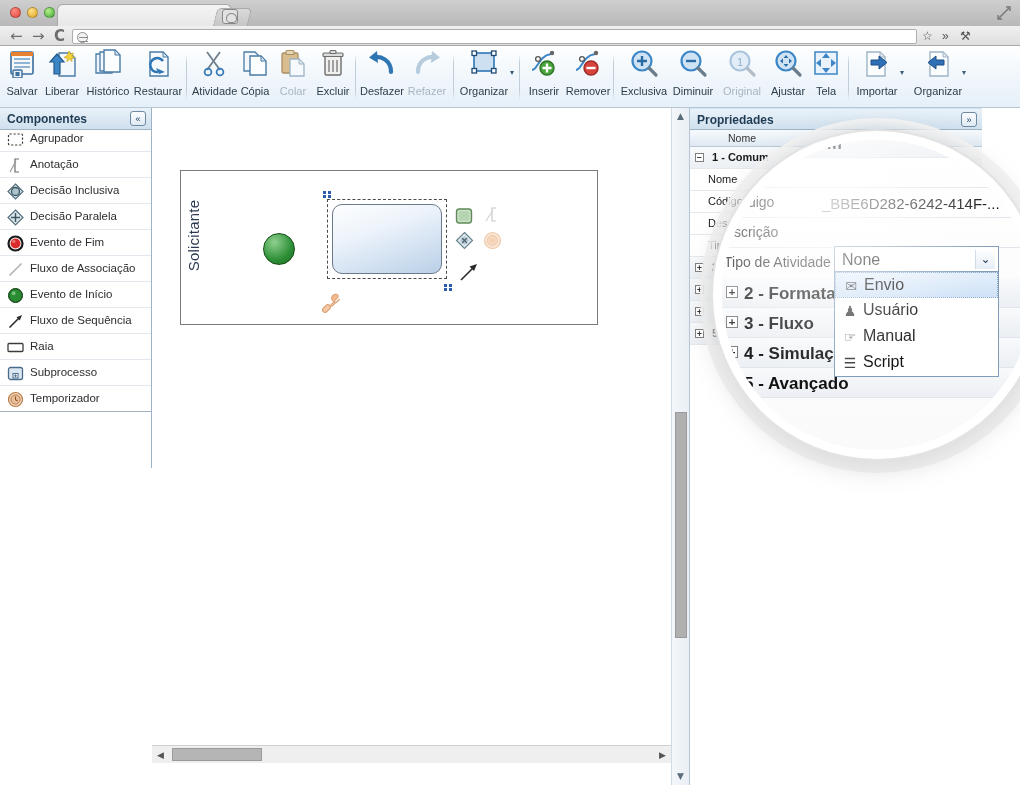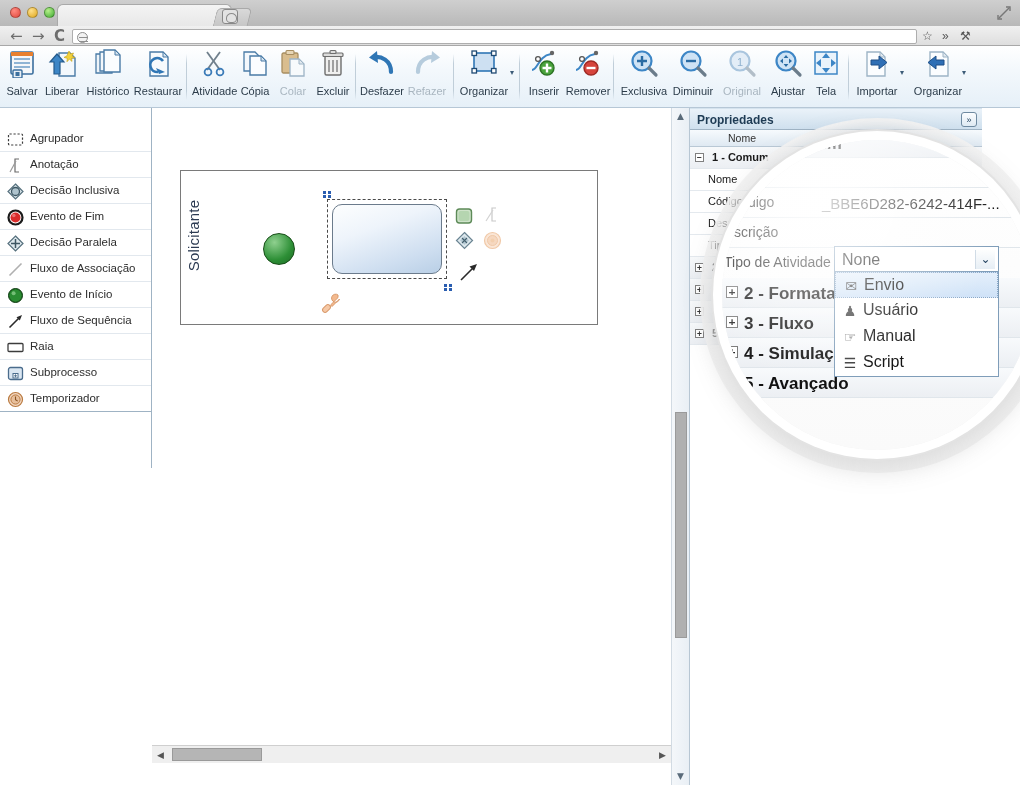--- a/index.html
+++ b/index.html
@@ -451,20 +451,24 @@
         <path d="M20 4 v5 h5z" fill="#e2e9ef" stroke="#9db4c6" stroke-width="1"></path>
         <path d="M21 17 v-5 h-8 v-4 l-8 6.5 8 6.5 v-4z" fill="#2f6fb5" stroke="#1e4f87" stroke-width="1"></path>
       </svg>
     </span>
     <span class="lbl">Organizar</span>
   </div>
   <span class="tcaret" style="left:962px;top:22px">▾</span>
 </div>
 
 <div class="panel-left">
+  <div class="panel-head">
+    <span class="t">Componentes</span>
+    <span class="collapse-btn">«</span>
+  </div>
   <div class="comp-list">
 
     <div class="comp">
       <span class="cico">
         <svg width="17" height="17">
             <rect x="1.5" y="3" width="14" height="11" rx="1" fill="none" stroke="#3c3c3c" stroke-width="1.2" stroke-dasharray="2.2 1.8"></rect>
           </svg>
       </span>
       <span class="cname">Agrupador</span>
     </div>
@@ -482,41 +486,41 @@
 
 
     <div class="comp">
       <span class="cico">
         <svg width="17" height="17">
             <path d="M8.5 1 L16 8.5 L8.5 16 L1 8.5 Z" fill="#d9e5ea" stroke="#56707d" stroke-width="1.2"></path>
             <circle cx="8.5" cy="8.5" r="4" fill="#aec3cd" stroke="#3d5663" stroke-width="1.3"></circle>
           </svg>
       </span>
       <span class="cname">Decisão Inclusiva</span>
+    </div>
+
+    <div class="comp">
+      <span class="cico">
+        <svg width="17" height="17">
+            <path d="M8.5 1 L16 8.5 L8.5 16 L1 8.5 Z" fill="#dde8ed" stroke="#56707d" stroke-width="1.2"></path>
+            <path d="M8.5 4 v9 M4 8.5 h9" stroke="#3d5663" stroke-width="1.5"></path>
+          </svg>
+      </span>
+      <span class="cname">Decisão Paralela</span>
     </div>
 
     <div class="comp">
       <span class="cico">
         <svg width="17" height="17">
             <circle cx="8.5" cy="8.5" r="7" fill="none" stroke="#1a1a1a" stroke-width="2.2"></circle>
             <circle cx="8.5" cy="8.5" r="5" fill="#d92b2b"></circle>
             <circle cx="6.8" cy="6.5" r="1.8" fill="#f08080" opacity=".8"></circle>
           </svg>
       </span>
       <span class="cname">Evento de Fim</span>
-    </div>
-
-    <div class="comp">
-      <span class="cico">
-        <svg width="17" height="17">
-            <path d="M8.5 1 L16 8.5 L8.5 16 L1 8.5 Z" fill="#dde8ed" stroke="#56707d" stroke-width="1.2"></path>
-            <path d="M8.5 4 v9 M4 8.5 h9" stroke="#3d5663" stroke-width="1.5"></path>
-          </svg>
-      </span>
-      <span class="cname">Decisão Paralela</span>
     </div>
 
     <div class="comp">
       <span class="cico">
         <svg width="17" height="17">
             <path d="M2.5 14.5 L14.5 2.5" stroke="#b0b0b0" stroke-width="1.6"></path>
           </svg>
       </span>
       <span class="cname">Fluxo de Associação</span>
     </div>

